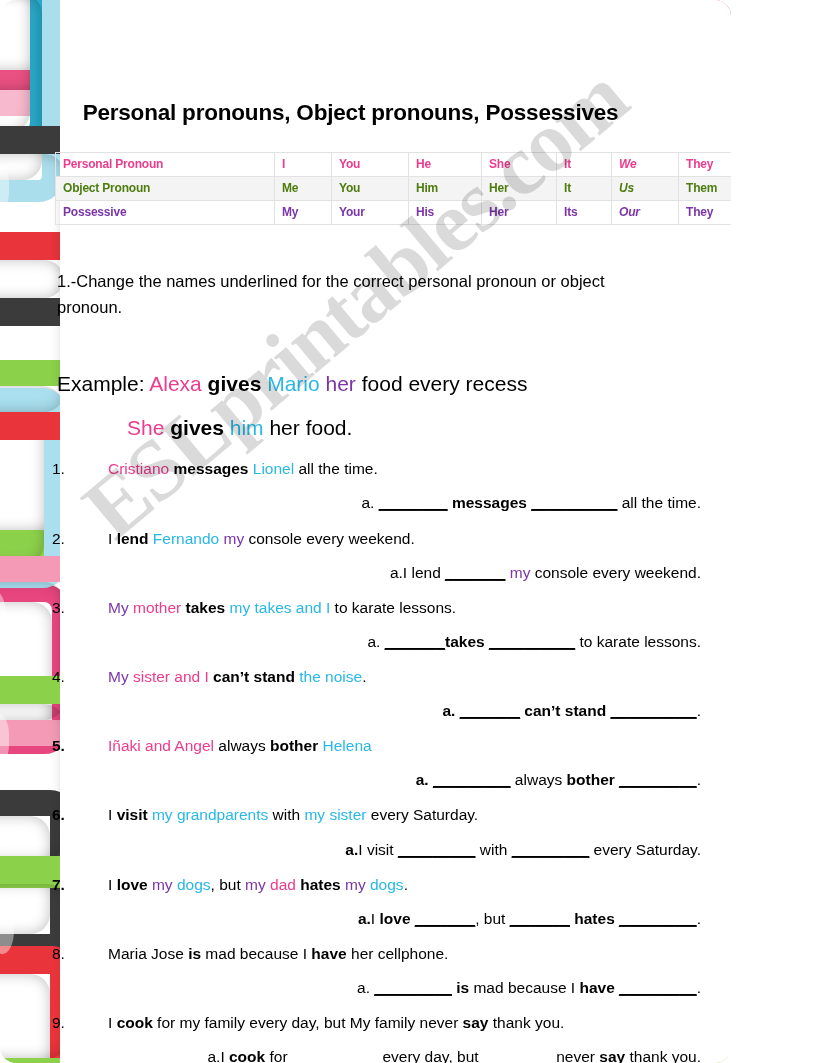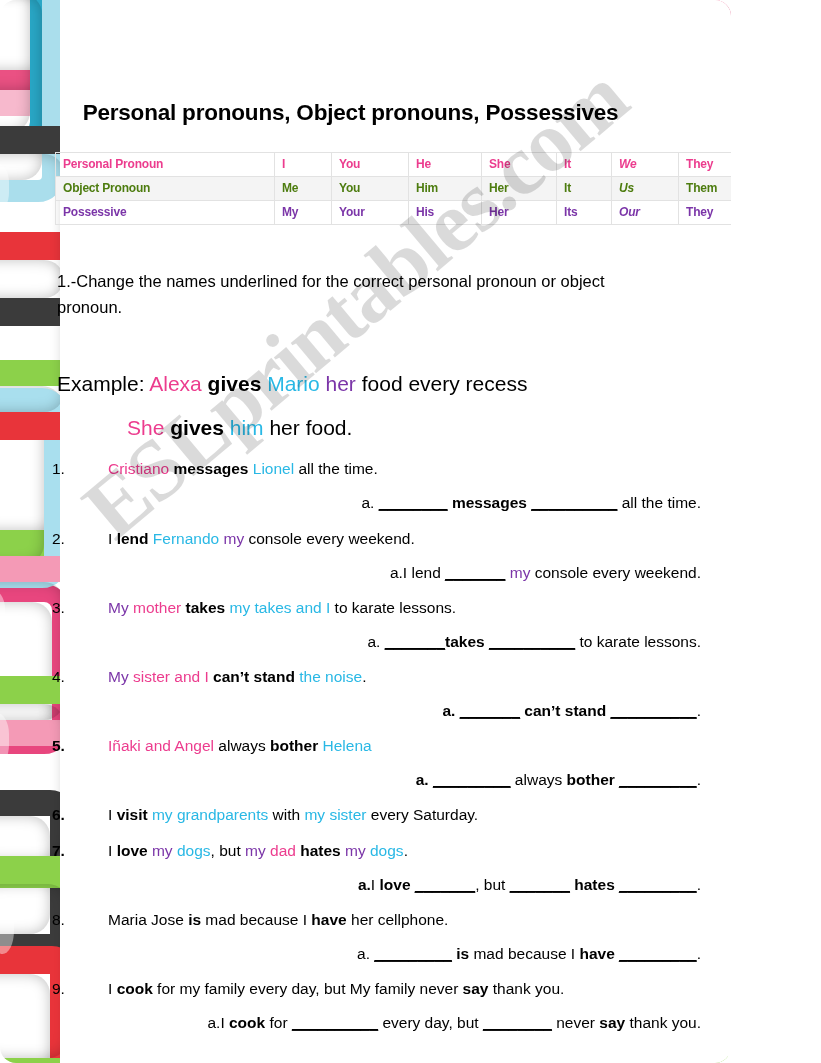--- a/index.html
+++ b/index.html
@@ -369,20 +369,21 @@
         <li>
           <span class="q-line"><span class="num">4.</span><span><span class="purple">My</span><span> </span><span class="pink">sister and I</span><span> </span><span class="bk b">can’t stand</span><span> </span><span class="cyan">the noise</span><span class="bk">.</span></span></span>
           <span class="a-line"><span class="alpha b">a.</span><span><span>  </span><span class="bk blank">_______</span><span> </span><span class="bk b">can’t stand</span><span> </span><span class="bk blank">__________</span><span class="bk">.</span></span></span>
         </li>
         <li>
           <span class="q-line"><span class="num b">5.</span><span><span class="pink">Iñaki and Angel</span><span class="bk"> always </span><span class="bk b">bother</span><span> </span><span class="cyan">Helena</span></span></span>
           <span class="a-line"><span class="alpha b">a.</span><span><span>  </span><span class="bk blank">_________</span><span class="bk"> always </span><span class="bk b">bother</span><span> </span><span class="bk blank">_________</span><span class="bk">.</span></span></span>
         </li>
         <li>
           <span class="q-line"><span class="num b">6.</span><span><span class="bk">I </span><span class="bk b">visit</span><span> </span><span class="cyan">my grandparents</span><span class="bk"> with </span><span class="cyan">my sister</span><span class="bk"> every Saturday.</span></span></span>
+          <span class="a-line"><span class="alpha b">a.</span><span><span class="bk">I visit </span><span class="bk blank">_________</span><span class="bk"> with </span><span class="bk blank">_________</span><span class="bk"> every Saturday.</span></span></span>
         </li>
         <li>
           <span class="q-line"><span class="num b">7.</span><span><span class="bk">I </span><span class="bk b">love</span><span> </span><span class="purple">my</span><span> </span><span class="cyan">dogs</span><span class="bk">, but </span><span class="purple">my</span><span> </span><span class="pink">dad</span><span> </span><span class="bk b">hates</span><span> </span><span class="purple">my</span><span> </span><span class="cyan">dogs</span><span class="bk">.</span></span></span>
           <span class="a-line"><span class="alpha b">a.</span><span><span class="bk">I </span><span class="bk b">love</span><span> </span><span class="bk blank">_______</span><span class="bk">, but </span><span class="bk blank">_______</span><span> </span><span class="bk b">hates</span><span> </span><span class="bk blank">_________</span><span class="bk">.</span></span></span>
         </li>
         <li>
           <span class="q-line"><span class="num">8.</span><span><span class="bk">Maria Jose </span><span class="bk b">is</span><span class="bk"> mad because I </span><span class="bk b">have</span><span class="bk"> her cellphone.</span></span></span>
           <span class="a-line"><span class="alpha">a.</span><span><span>  </span><span class="bk blank">_________</span><span> </span><span class="bk b">is</span><span class="bk"> mad because I </span><span class="bk b">have</span><span> </span><span class="bk blank">_________</span><span class="bk">.</span></span></span>
         </li>
         <li>

